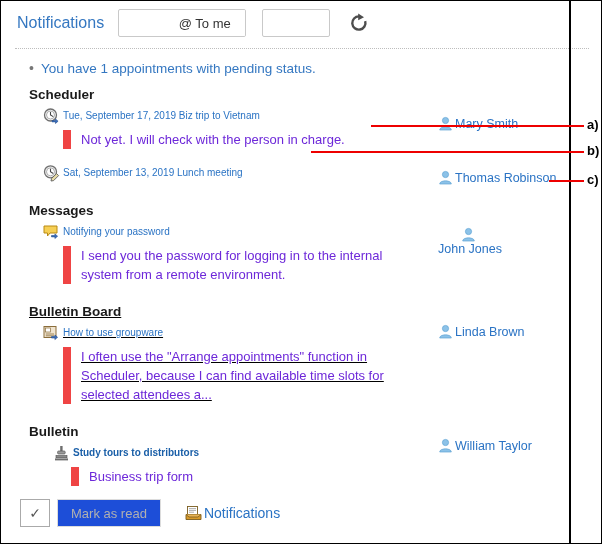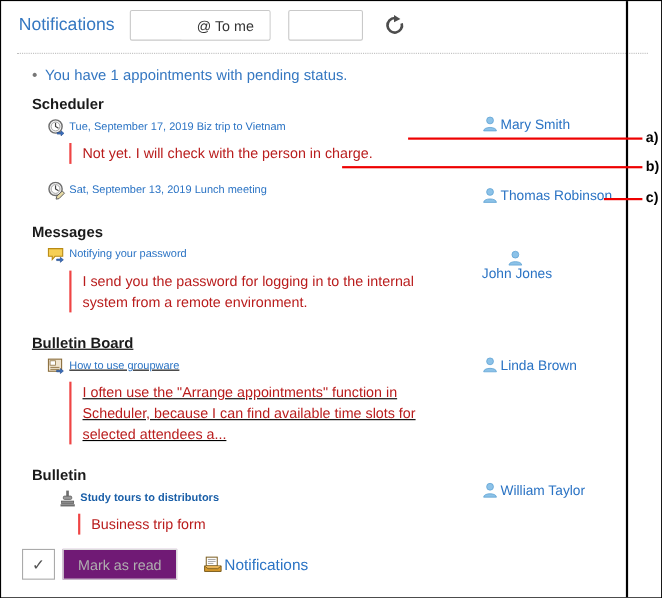--- a/index.html
+++ b/index.html
@@ -135,23 +135,23 @@
     color: #2a73c4;
     text-decoration: none;
     cursor: pointer;
     line-height: 20px;
     white-space: nowrap;
   }
   .item-title.bold { font-weight: bold; color: #1a5fa8; }
   .item-body {
     margin-left: 62px;
     padding-left: 10px;
-    border-left: 2px solid #ef4444;
+    border-left: 8px solid #ef4444;
     font-size: 13px;
-    color: #b91c1c;
+    color: #6d28d9;
     line-height: 19px;
     max-width: 340px;
   }
   .author {
     position: absolute;
     display: flex;
     align-items: center;
     font-size: 12.5px;
     color: #2a73c4;
     white-space: nowrap;
@@ -185,21 +185,21 @@
     font-size: 14px;
     color: #555555;
     cursor: pointer;
     box-sizing: border-box;
   }
   .mark-read-btn {
     margin-left: 7px;
     height: 28px;
     padding: 0 13px;
     border: 1px solid #dcdcdc;
-    background: #701a75;
+    background: #1d4ed8;
     color: #b0b0b0;
     font-size: 13px;
     display: flex;
     align-items: center;
     box-sizing: border-box;
     cursor: default;
     white-space: nowrap;
   }
   .footer-link {
     margin-left: 24px;
@@ -341,21 +341,21 @@
             <rect x="3" y="10.5" width="11" height="2.2" fill="#8a8a8a" stroke="#4f4f4f" stroke-width="0.6"></rect>
             <rect x="2" y="13.4" width="13" height="2" fill="#6e6e6e"></rect>
           </svg>
         </span>
         <span class="item-title bold">Study tours to distributors</span>
       </div>
       <div class="item-body" style="margin-left:70px;">Business trip form</div>
     </div>
   </div>
 
-  <div class="author" style="left:437px; top:104px;">
+  <div class="author" style="left:437px; top:115px;">
     <span class="avatar-icon">
       <svg width="15" height="15" viewBox="0 0 15 15">
         <circle cx="7.5" cy="4.5" r="3.1" fill="#8cc2e8" stroke="#5fa3d4" stroke-width="0.7"></circle>
         <path d="M1.7 14 C1.7 9.8 13.3 9.8 13.3 14 z" fill="#8cc2e8" stroke="#5fa3d4" stroke-width="0.7"></path>
       </svg>
     </span>
     <span>Mary Smith</span>
   </div>
 
   <div class="author" style="left:437px; top:169px;">

